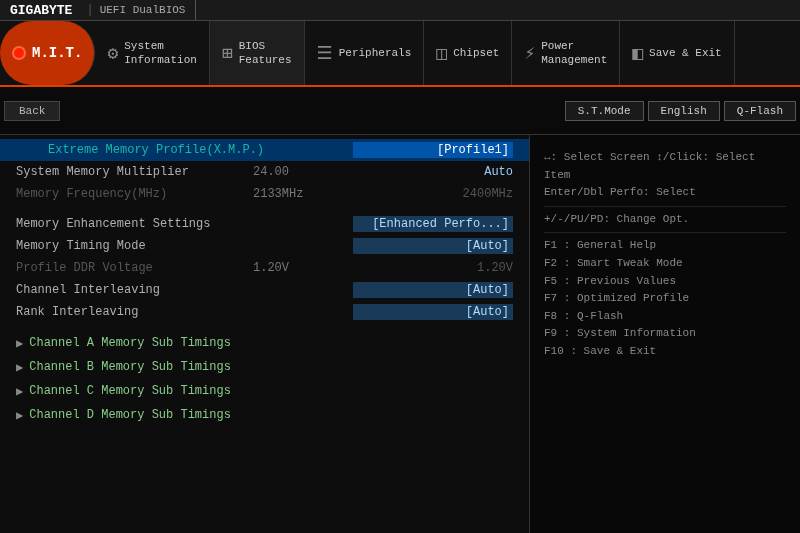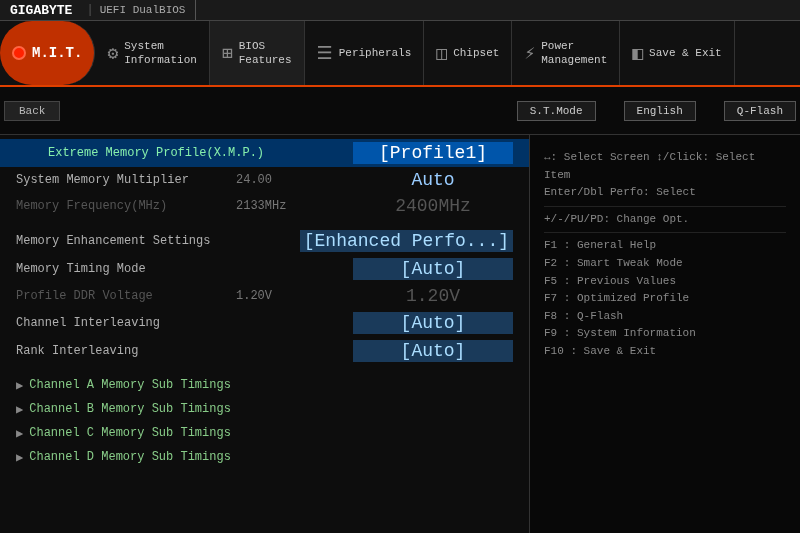--- a/index.html
+++ b/index.html
@@ -109,21 +109,20 @@
       flex: 1;
     }
     .toolbar-right-btn {
       background: #1a1a1a;
       border: 1px solid #555;
       color: #ccc;
       padding: 3px 12px;
       font-size: 11px;
       cursor: pointer;
       font-family: 'Courier New', monospace;
-      margin-left: 24px;
     }
 
     
     #main {
       display: flex;
       height: calc(533px - 22px - 66px - 32px);
     }
 
     
     #left-panel {
@@ -139,44 +138,43 @@
       align-items: center;
       padding: 3px 16px;
       min-height: 22px;
       cursor: pointer;
     }
     .menu-row.highlighted {
       background: #003366;
       color: #fff;
     }
     .menu-row.highlighted .menu-label {
-      color: #86efac;
+      color: #14b8a6;
       padding-left: 32px;
     }
     .menu-row.highlighted .menu-value {
       background: #005599;
       color: #fff;
     }
     .menu-row.disabled .menu-label {
       color: #555;
     }
     .menu-row.disabled .menu-value {
       color: #555;
     }
     .menu-label {
       color: #b0b0b0;
       flex: 1;
       font-size: 12px;
     }
     .menu-value {
       min-width: 160px;
-      text-align: center;
-      font-size: 18px;
+      text-align: right;
+      font-size: 12px;
       color: #99ccff;
-      margin-left: 17px;
     }
     .menu-value.bracket {
       background: #1a3a5a;
       padding: 1px 4px;
       color: #aaddff;
     }
     .menu-row.highlighted .menu-value.bracket {
       background: #0055aa;
     }
     .menu-current {

